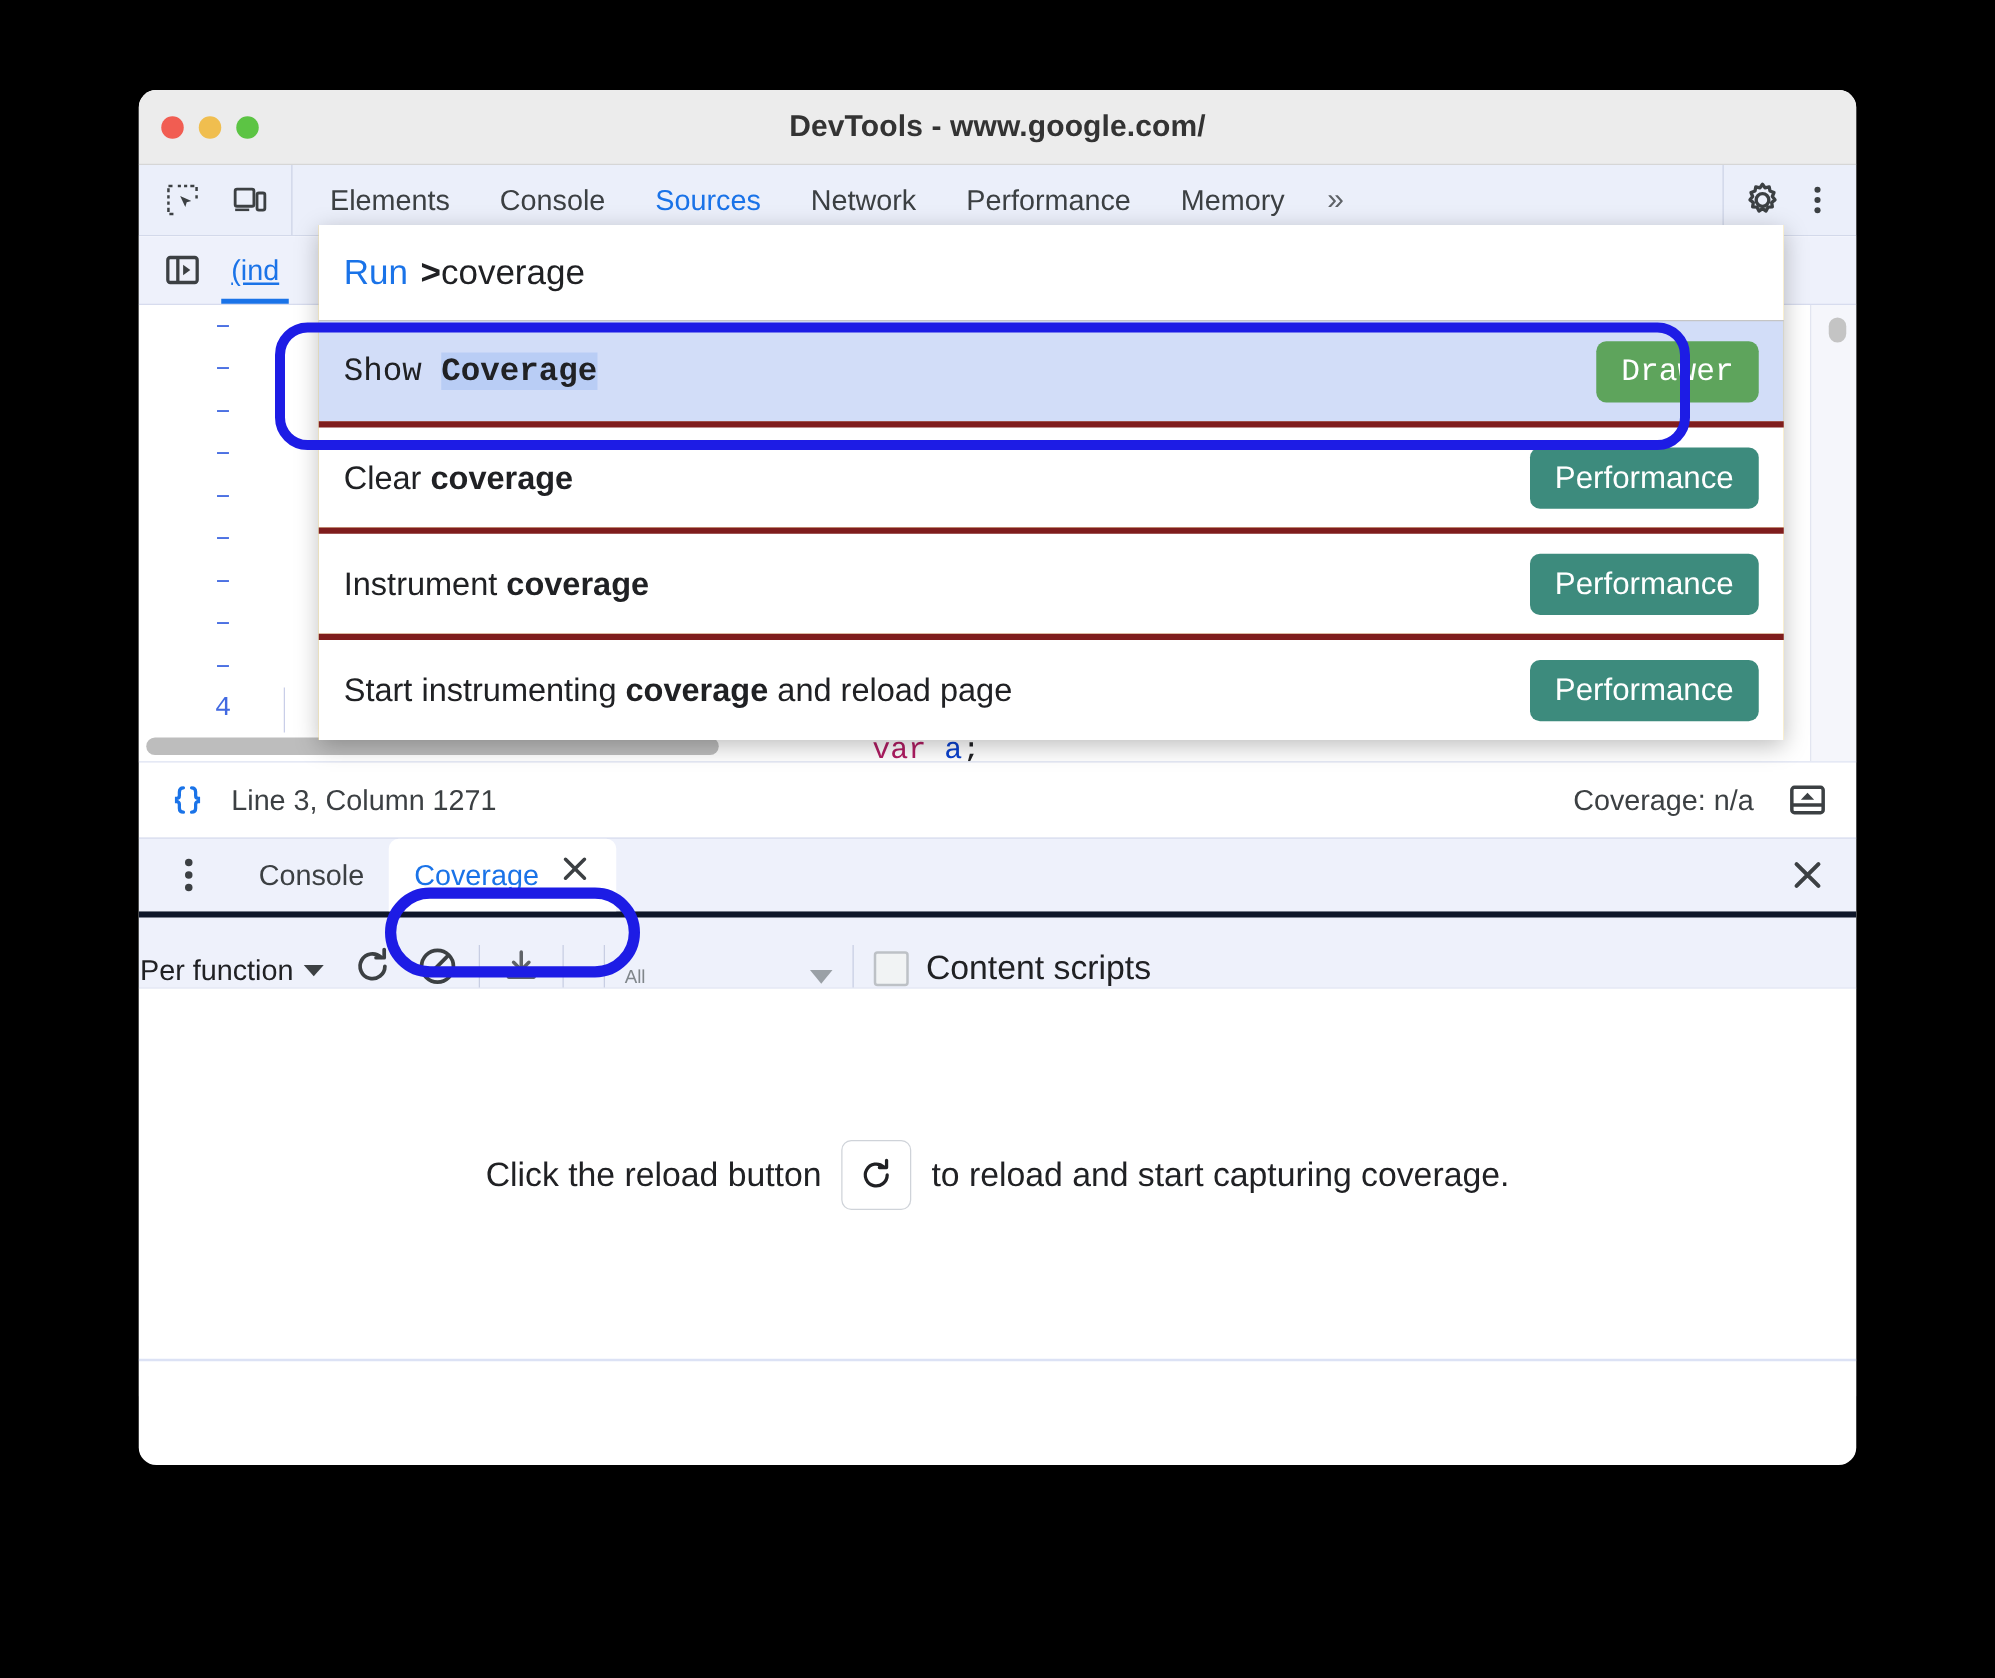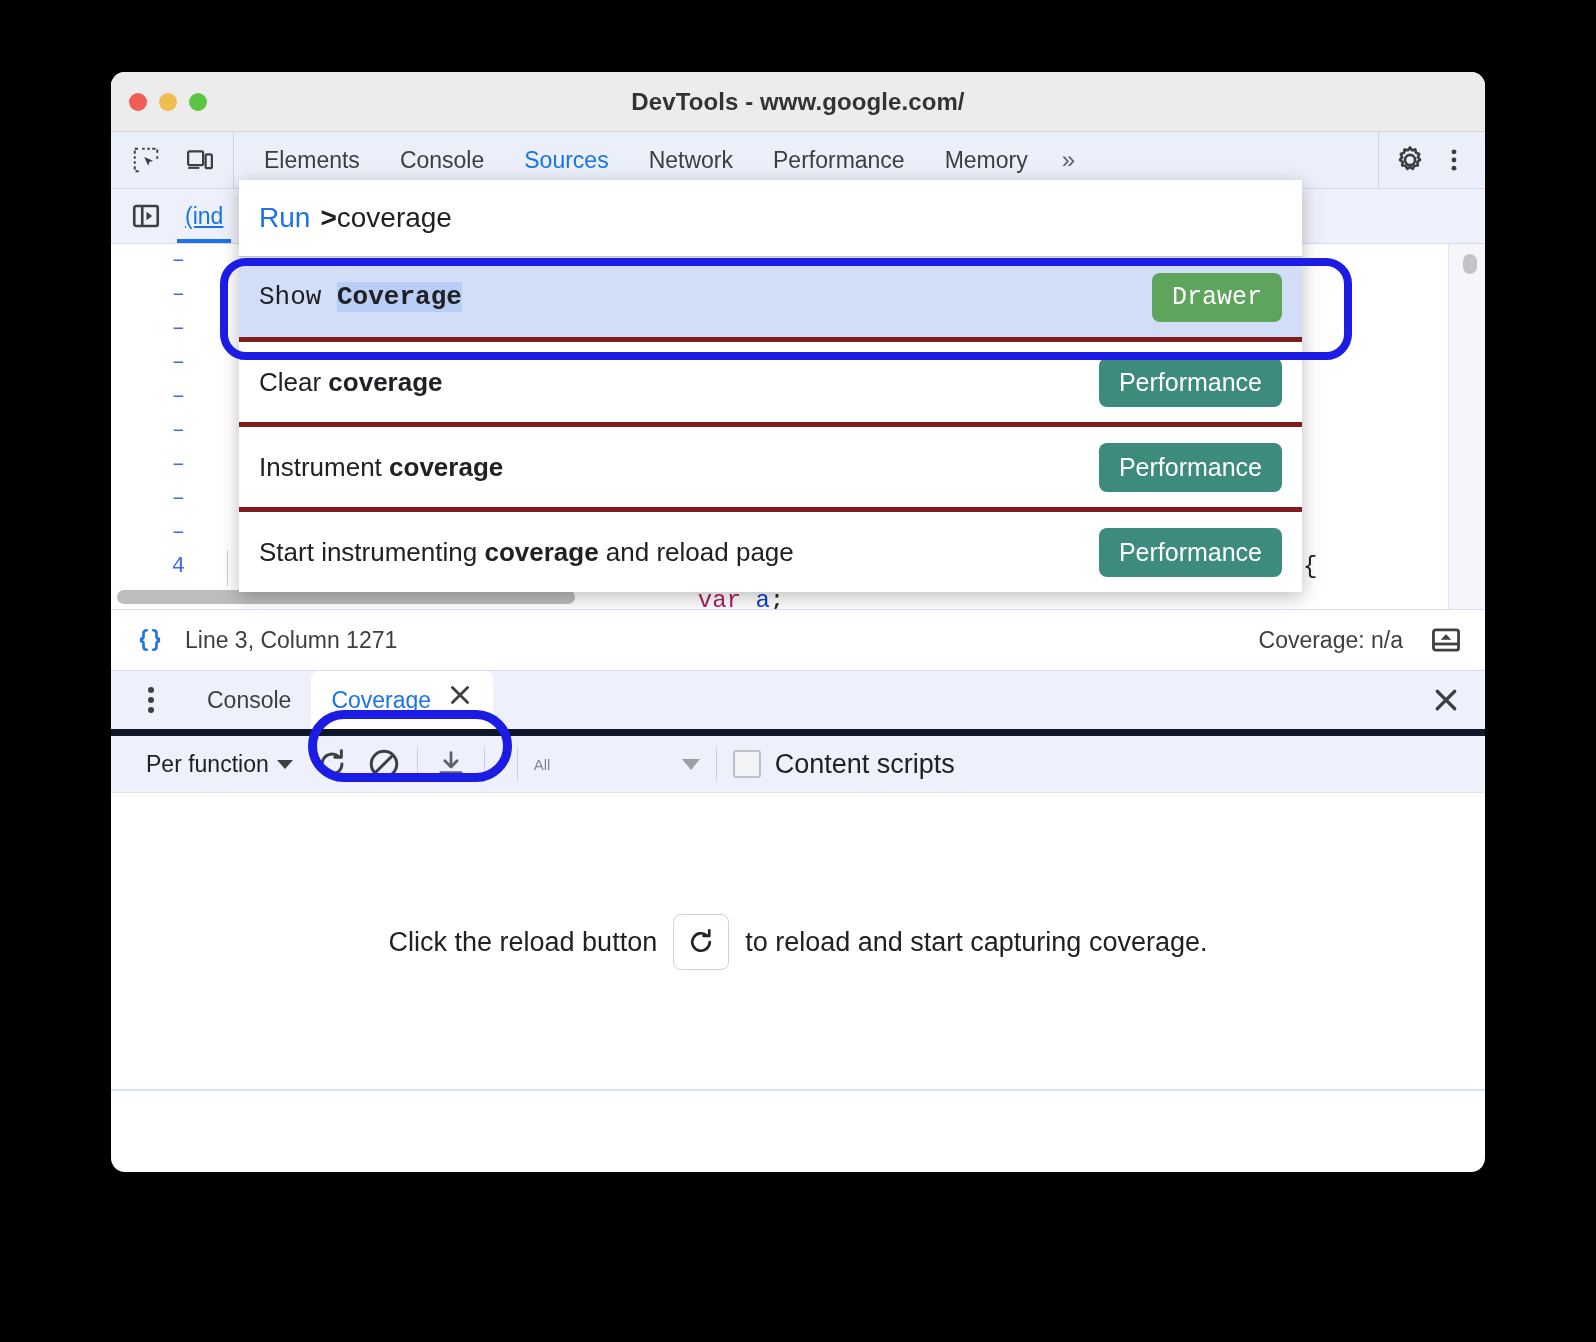--- a/index.html
+++ b/index.html
@@ -270,25 +270,25 @@
     margin-left: auto;
     margin-right: 22px;
     width: 34px; height: 34px;
     display: flex; align-items: center; justify-content: center;
   }
 
   
   .cov-toolbar {
     height: 56px;
     background: #eef1fb;
-    border-top: 7px solid #0f172a;
+    border-top: 5px solid #0f172a;
     border-bottom: 1px solid #dfe3f1;
     display: flex;
-    align-items: center;
-    padding: 0 35px;
+    align-items: flex-end;
+    padding: 0 1px;
     gap: 0;
   }
   .cov-select {
     display: flex; align-items: center; gap: 8px;
     font-size: 23px; color: #202124;
     padding-right: 22px;
   }
   .caret { width: 0; height: 0; border-left: 8px solid transparent; border-right: 8px solid transparent; border-top: 9px solid #3c4043; }
   .cov-sep { width: 1px; height: 34px; background: #c8cee3; margin: 0 16px; }
   .url-filter {
@@ -357,23 +357,23 @@
     background: #dce2f5;
   }
   .cov-tail {
     height: 28px;
     background: #ffffff;
   }
 
   
   .palette {
     position: absolute;
-    left: 128px;
+    left: 144px;
     top: 108px;
-    width: 1063px;
+    width: 1172px;
     background: #eab308;
     box-shadow: 0 5px 18px rgba(0,0,0,0.26);
     z-index: 20;
   }
   .palette-query {
     height: 76px;
     display: flex;
     align-items: center;
     padding-left: 20px;
     font-size: 28px;

